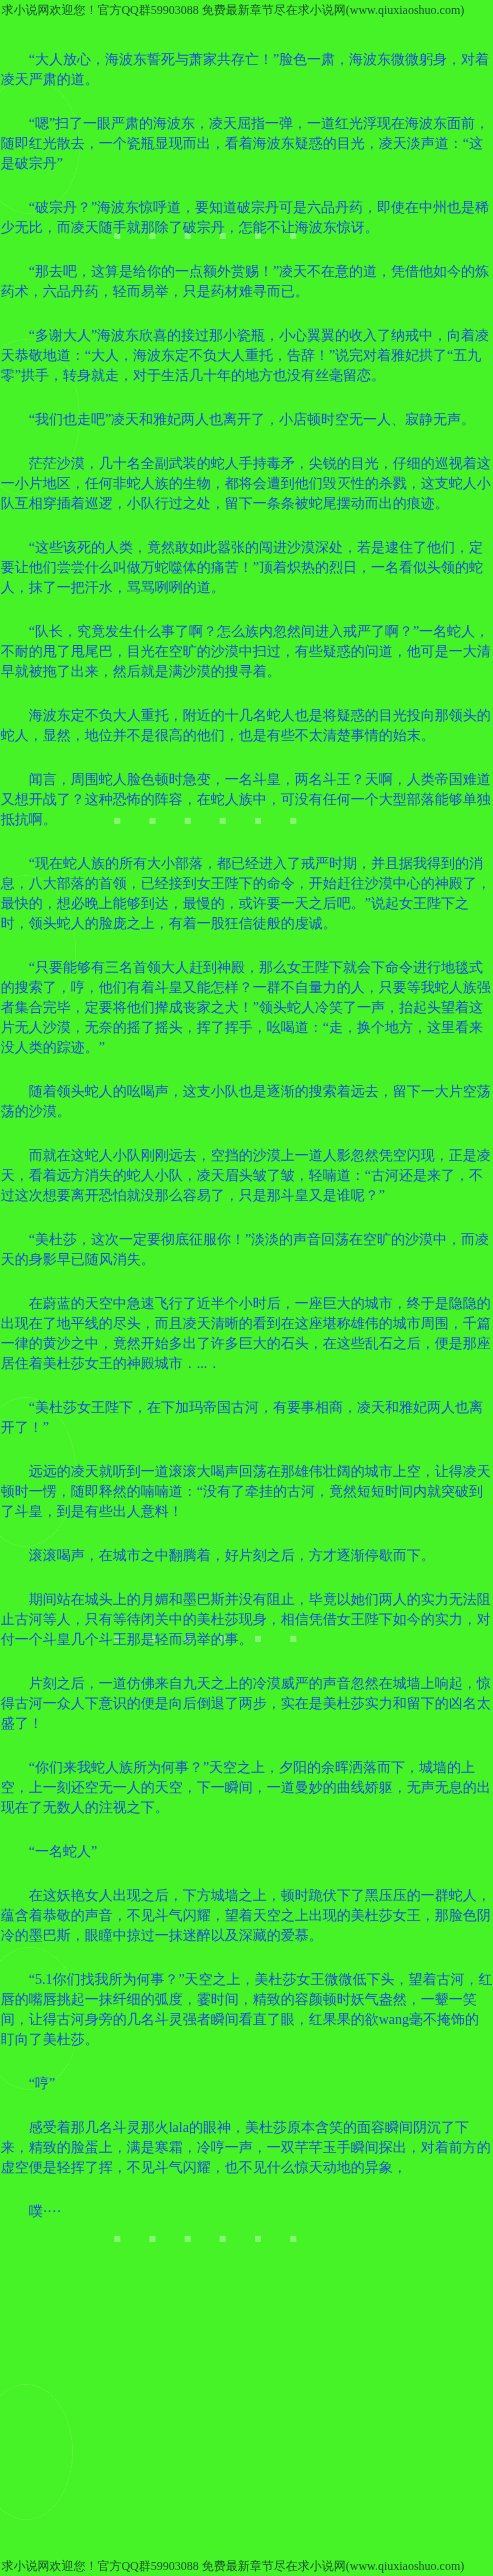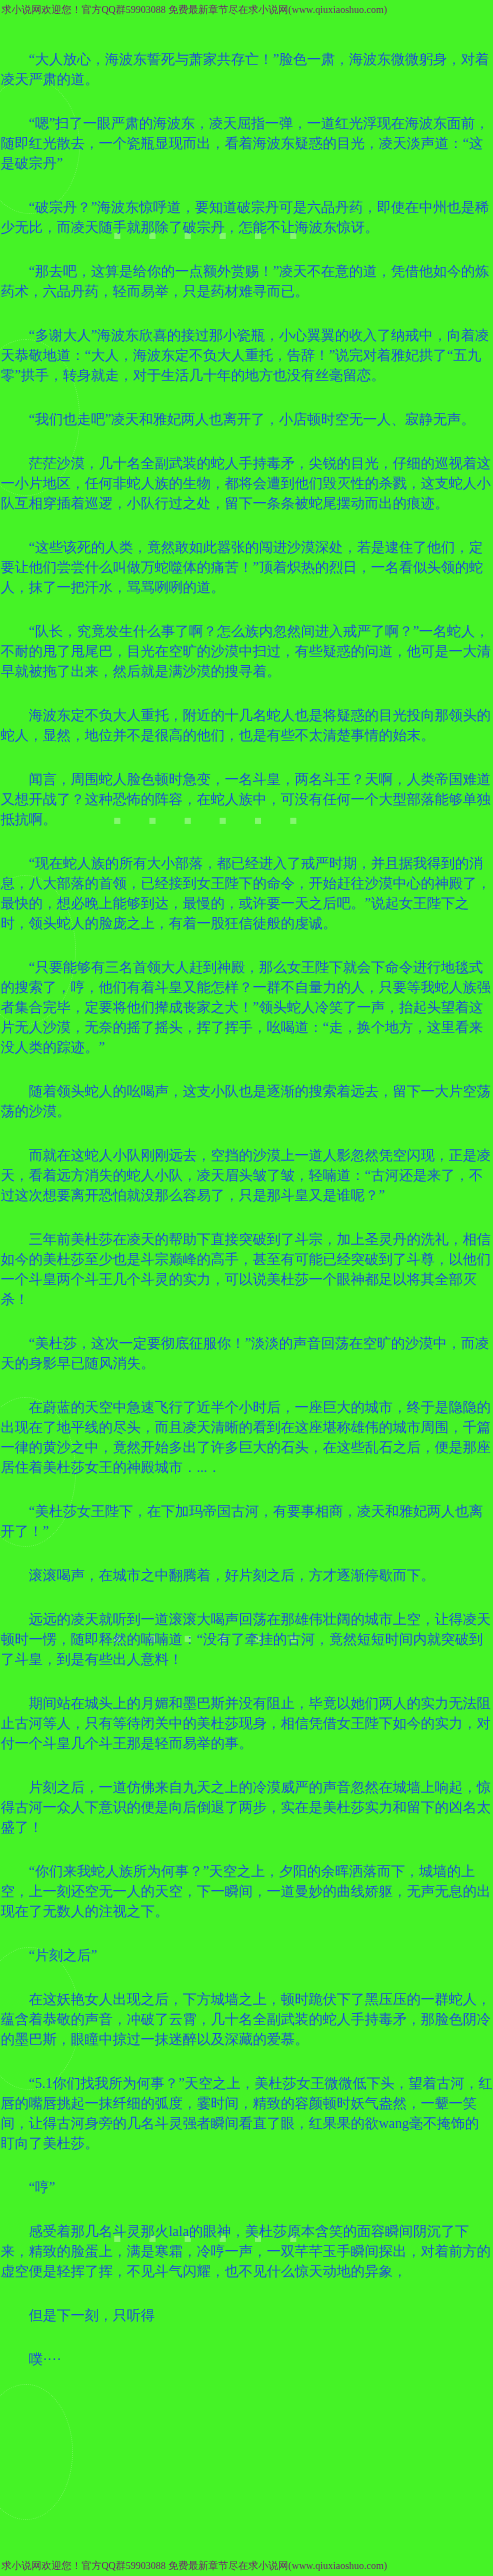--- a/index.html
+++ b/index.html
@@ -26,24 +26,24 @@
   }
   .wm-text {
     position: absolute;
     color: rgba(240, 255, 235, 0.38);
     font-size: 45px;
     letter-spacing: 12.7px;
     pointer-events: none;
     white-space: nowrap;
   }
   .banner {
-    font-size: 10px;
+    font-size: 12px;
     line-height: 18.3px;
     padding: 0.7px 1.4px 0 1.4px;
-    color: #701a75;
+    color: #14532d;
     word-break: break-all;
   }
   .banner.bottom {
     position: absolute;
     left: 0;
     bottom: 0;
     width: 492px;
     padding: 0 0 0.7px 1.4px;
   }
   .article {
@@ -88,34 +88,32 @@
       <p class="para indent">“我们也走吧”凌天和雅妃两人也离开了，小店顿时空无一人、寂静无声。</p>
       <p class="para indent">茫茫沙漠，几十名全副武装的蛇人手持毒矛，尖锐的目光，仔细的巡视着这一小片地区，任何非蛇人族的生物，都将会遭到他们毁灭性的杀戮，这支蛇人小队互相穿插着巡逻，小队行过之处，留下一条条被蛇尾摆动而出的痕迹。</p>
       <p class="para indent">“这些该死的人类，竟然敢如此嚣张的闯进沙漠深处，若是逮住了他们，定要让他们尝尝什么叫做万蛇噬体的痛苦！”顶着炽热的烈日，一名看似头领的蛇人，抹了一把汗水，骂骂咧咧的道。</p>
       <p class="para indent">“队长，究竟发生什么事了啊？怎么族内忽然间进入戒严了啊？”一名蛇人，不耐的甩了甩尾巴，目光在空旷的沙漠中扫过，有些疑惑的问道，他可是一大清早就被拖了出来，然后就是满沙漠的搜寻着。</p>
       <p class="para indent">海波东定不负大人重托，附近的十几名蛇人也是将疑惑的目光投向那领头的蛇人，显然，地位并不是很高的他们，也是有些不太清楚事情的始末。</p>
       <p class="para indent">闻言，周围蛇人脸色顿时急变，一名斗皇，两名斗王？天啊，人类帝国难道又想开战了？这种恐怖的阵容，在蛇人族中，可没有任何一个大型部落能够单独抵抗啊。</p>
       <p class="para indent">“现在蛇人族的所有大小部落，都已经进入了戒严时期，并且据我得到的消息，八大部落的首领，已经接到女王陛下的命令，开始赶往沙漠中心的神殿了，最快的，想必晚上能够到达，最慢的，或许要一天之后吧。”说起女王陛下之时，领头蛇人的脸庞之上，有着一股狂信徒般的虔诚。</p>
       <p class="para indent">“只要能够有三名首领大人赶到神殿，那么女王陛下就会下命令进行地毯式的搜索了，哼，他们有着斗皇又能怎样？一群不自量力的人，只要等我蛇人族强者集合完毕，定要将他们撵成丧家之犬！”领头蛇人冷笑了一声，抬起头望着这片无人沙漠，无奈的摇了摇头，挥了挥手，吆喝道：“走，换个地方，这里看来没人类的踪迹。”</p>
       <p class="para indent">随着领头蛇人的吆喝声，这支小队也是逐渐的搜索着远去，留下一大片空荡荡的沙漠。</p>
       <p class="para indent">而就在这蛇人小队刚刚远去，空挡的沙漠上一道人影忽然凭空闪现，正是凌天，看着远方消失的蛇人小队，凌天眉头皱了皱，轻喃道：“古河还是来了，不过这次想要离开恐怕就没那么容易了，只是那斗皇又是谁呢？”</p>
-      <p class="para indent">三年前美杜莎在凌天的帮助下直接突破到了斗宗，加上圣灵丹的洗礼，相信如今的美杜莎至少也是斗宗巅峰的高手，甚至有可能已经突破到了斗尊，以他们一个斗皇两个斗王几个斗灵的实力，可以说美杜莎一个眼神都足以将其全部灭杀！</p>
       <p class="para indent">“美杜莎，这次一定要彻底征服你！”淡淡的声音回荡在空旷的沙漠中，而凌天的身影早已随风消失。</p>
       <p class="para indent">在蔚蓝的天空中急速飞行了近半个小时后，一座巨大的城市，终于是隐隐的出现在了地平线的尽头，而且凌天清晰的看到在这座堪称雄伟的城市周围，千篇一律的黄沙之中，竟然开始多出了许多巨大的石头，在这些乱石之后，便是那座居住着美杜莎女王的神殿城市．...．</p>
       <p class="para indent">“美杜莎女王陛下，在下加玛帝国古河，有要事相商，凌天和雅妃两人也离开了！”</p>
+      <p class="para indent">远远的凌天就听到一道滚滚大喝声回荡在那雄伟壮阔的城市上空，让得凌天顿时一愣，随即释然的喃喃道：“没有了牵挂的古河，竟然短短时间内就突破到了斗皇，到是有些出人意料！</p>
       <p class="para indent">滚滚喝声，在城市之中翻腾着，好片刻之后，方才逐渐停歇而下。</p>
-      <p class="para indent">远远的凌天就听到一道滚滚大喝声回荡在那雄伟壮阔的城市上空，让得凌天顿时一愣，随即释然的喃喃道：“没有了牵挂的古河，竟然短短时间内就突破到了斗皇，到是有些出人意料！</p>
       <p class="para indent">期间站在城头上的月媚和墨巴斯并没有阻止，毕竟以她们两人的实力无法阻止古河等人，只有等待闭关中的美杜莎现身，相信凭借女王陛下如今的实力，对付一个斗皇几个斗王那是轻而易举的事。</p>
       <p class="para indent">片刻之后，一道仿佛来自九天之上的冷漠威严的声音忽然在城墙上响起，惊得古河一众人下意识的便是向后倒退了两步，实在是美杜莎实力和留下的凶名太盛了！</p>
       <p class="para indent">“你们来我蛇人族所为何事？”天空之上，夕阳的余晖洒落而下，城墙的上空，上一刻还空无一人的天空，下一瞬间，一道曼妙的曲线娇躯，无声无息的出现在了无数人的注视之下。</p>
-      <p class="para indent">“片刻之后”</p>
-      <p class="para indent">在这妖艳女人出现之后，下方城墙之上，顿时跪伏下了黑压压的一群蛇人，蕴含着恭敬的声音，冲破了云霄，几十名全副武装的蛇人手持毒矛，那脸色阴冷的墨巴斯，眼瞳中掠过一抹迷醉以及深藏的爱慕。</p>
+      <p class="para indent">“一名蛇人”</p>
+      <p class="para indent">在这妖艳女人出现之后，下方城墙之上，顿时跪伏下了黑压压的一群蛇人，蕴含着恭敬的声音，不见斗气闪耀，望着天空之上出现的美杜莎女王，那脸色阴冷的墨巴斯，眼瞳中掠过一抹迷醉以及深藏的爱慕。</p>
       <p class="para indent">“5.1你们找我所为何事？”天空之上，美杜莎女王微微低下头，望着古河，红唇的嘴唇挑起一抹纤细的弧度，霎时间，精致的容颜顿时妖气盎然，一颦一笑间，让得古河身旁的几名斗灵强者瞬间看直了眼，红果果的欲wang毫不掩饰的盯向了美杜莎。</p>
       <p class="para indent">“哼”</p>
       <p class="para indent">感受着那几名斗灵那火lala的眼神，美杜莎原本含笑的面容瞬间阴沉了下来，精致的脸蛋上，满是寒霜，冷哼一声，一双芊芊玉手瞬间探出，对着前方的虚空便是轻挥了挥，不见斗气闪耀，也不见什么惊天动地的异象，</p>
-      <p class="para indent">但是下一刻，只听得</p>
       <p class="para indent">噗····</p>
     </div>
 
   <div class="banner bottom">求小说网欢迎您！官方QQ群59903088 免费最新章节尽在求小说网(www.qiuxiaoshuo.com)</div>
 
 </div>
 
 
 </body></html>

